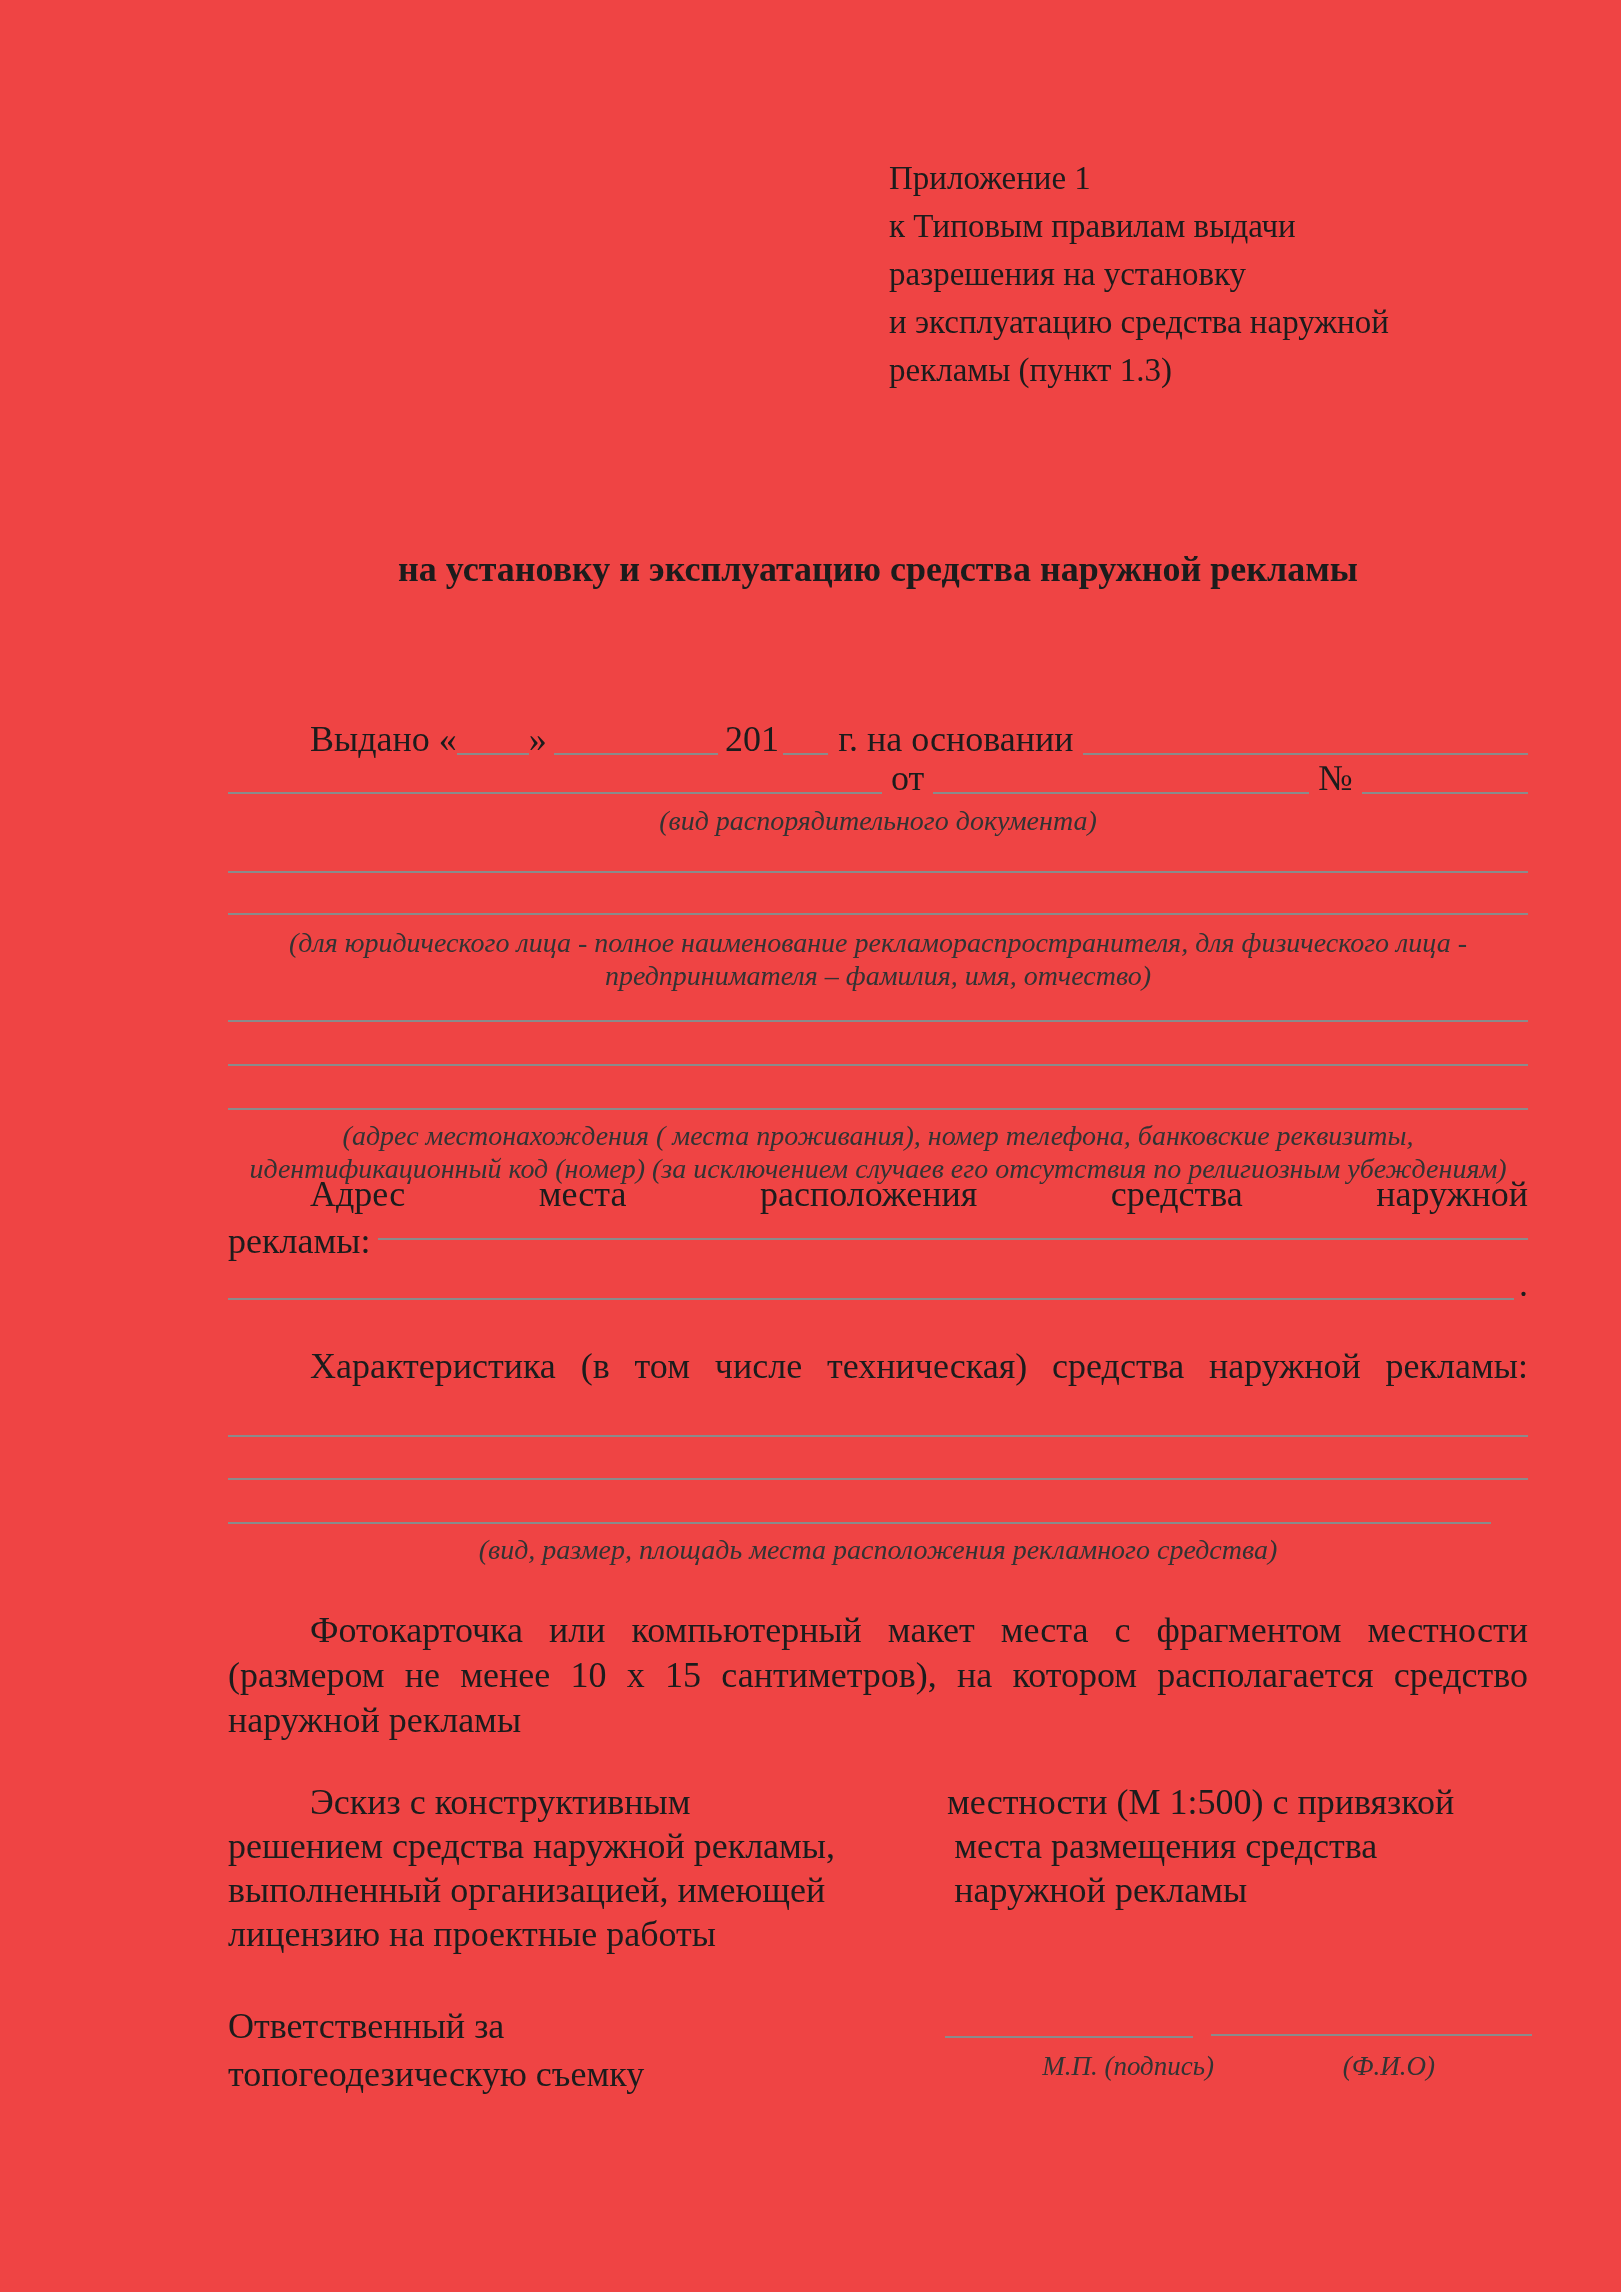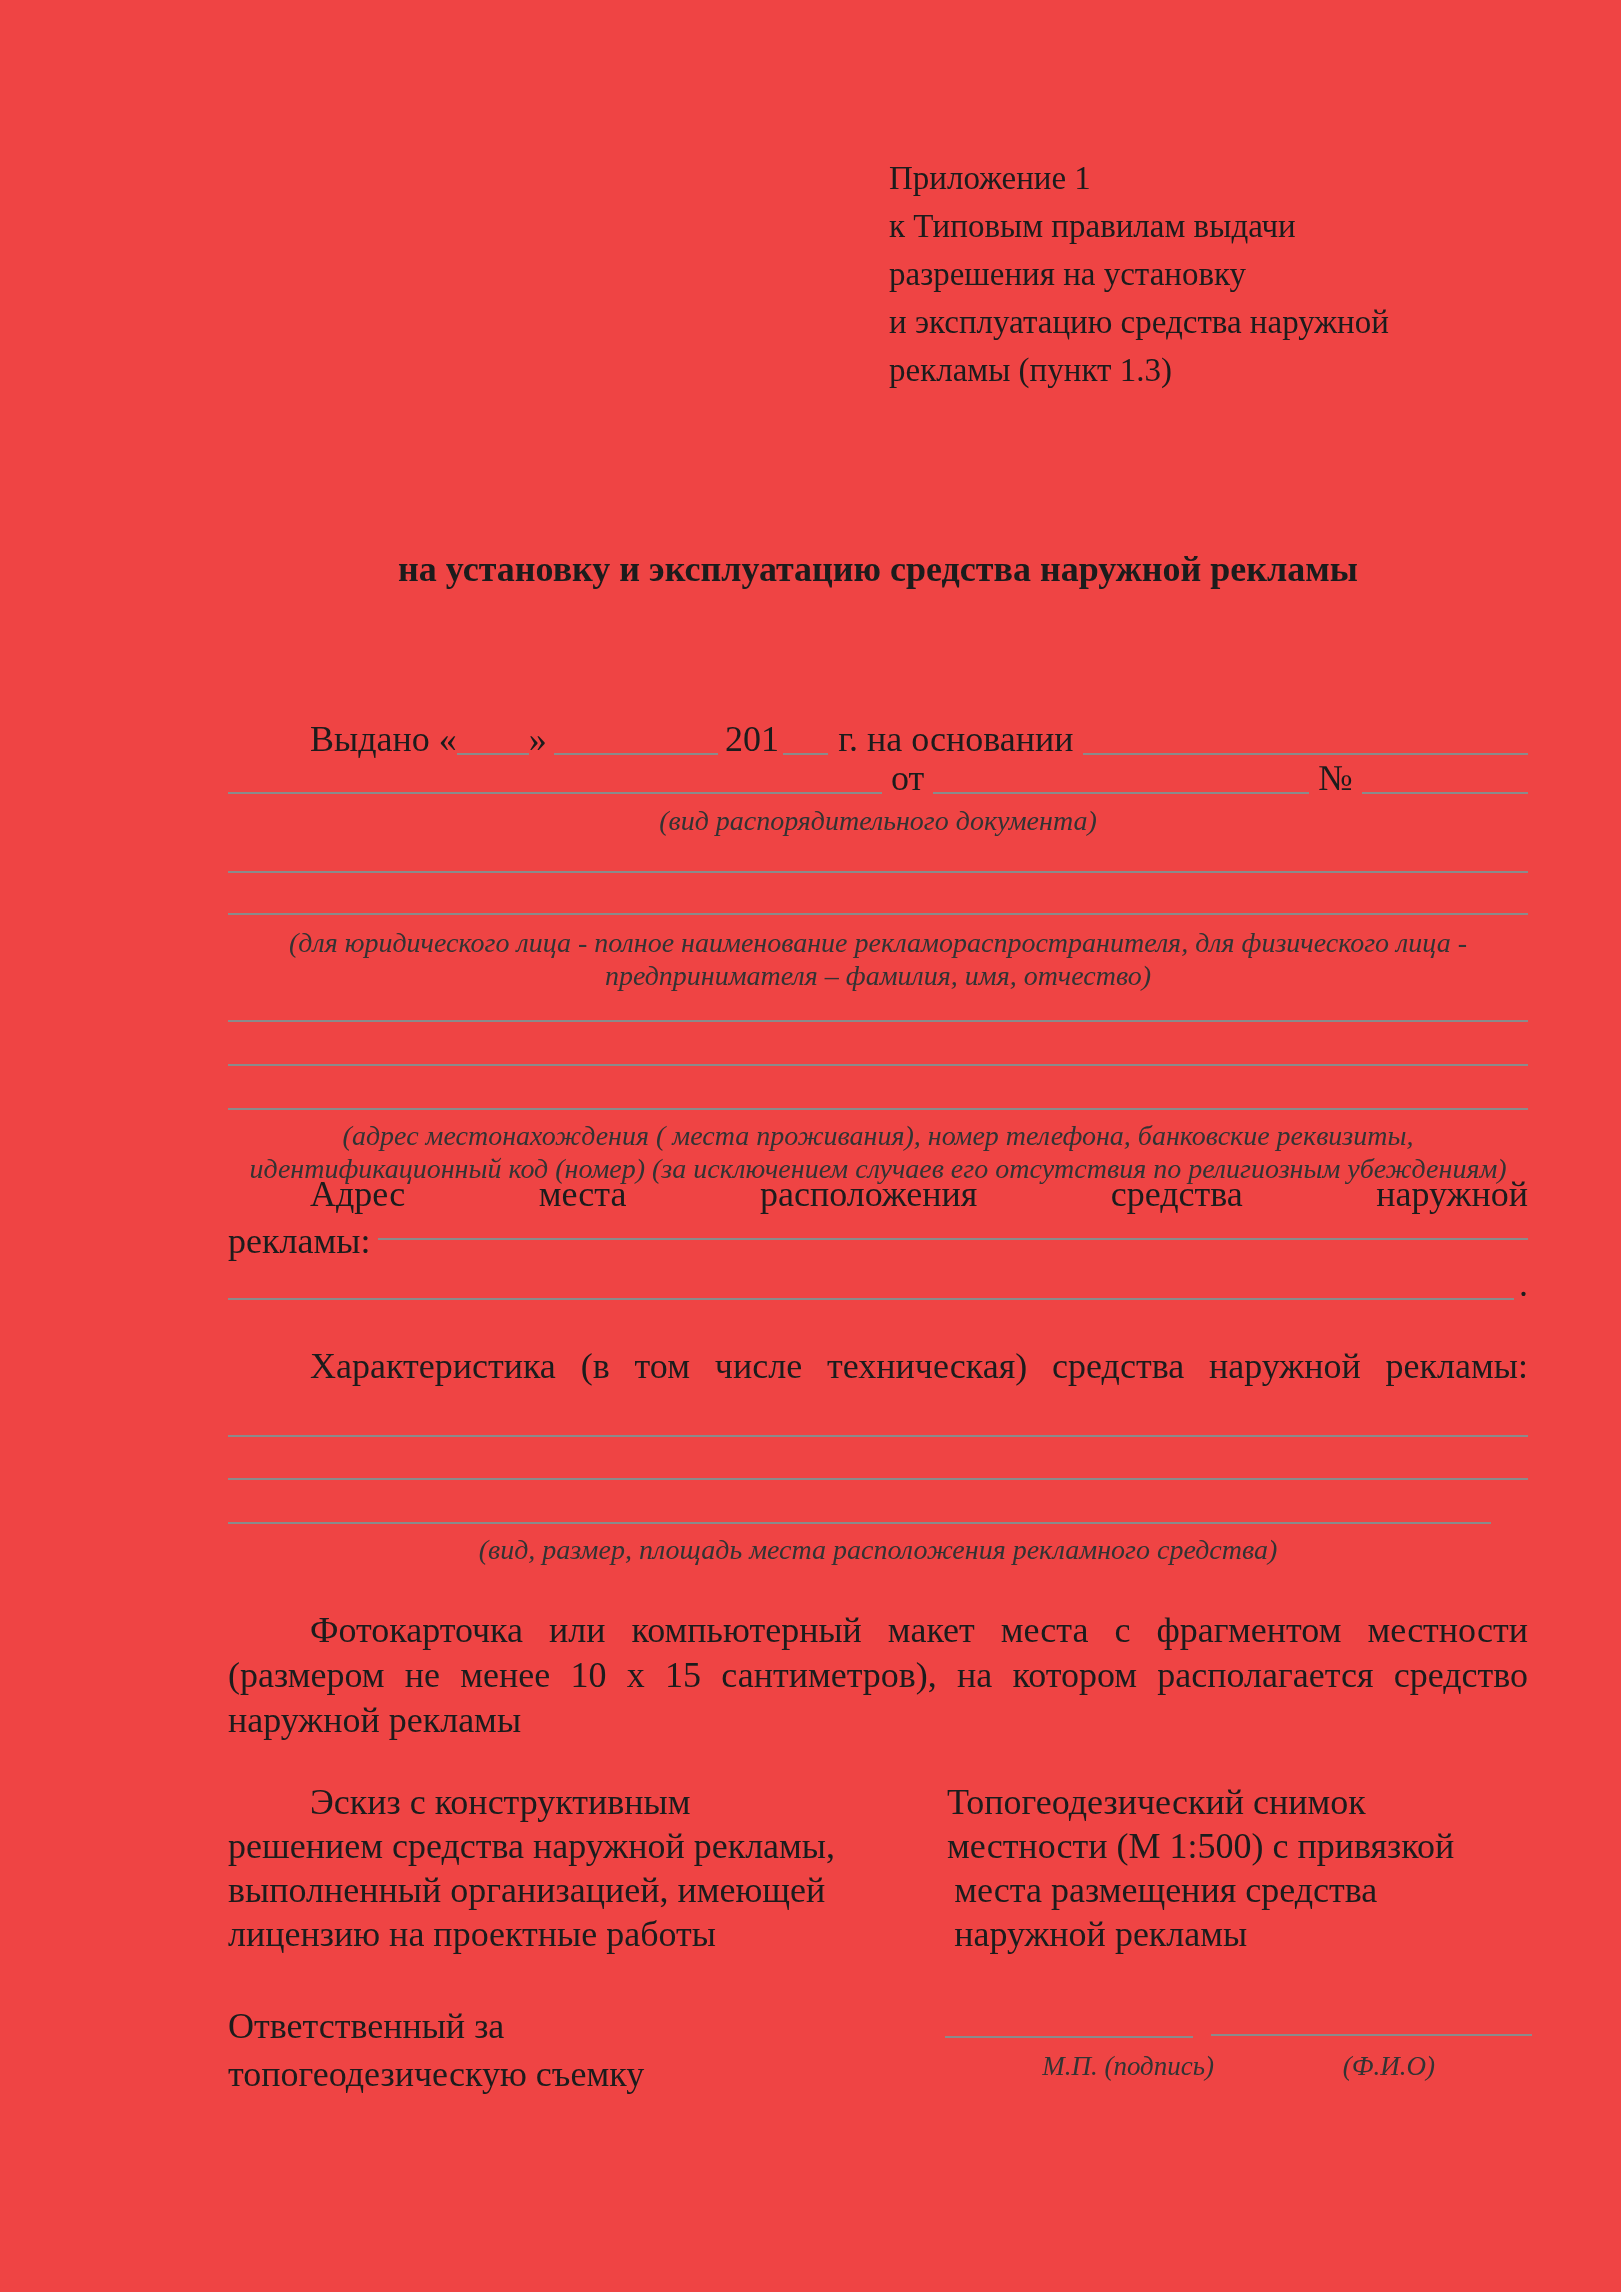--- a/index.html
+++ b/index.html
@@ -132,21 +132,20 @@
   </div>
 
   <div class="abs col" style="left:228px; top:1780px; width:699px;">
     <div style="text-indent:82px;">Эскиз с конструктивным</div>
     <div>решением средства наружной рекламы,</div>
     <div>выполненный организацией, имеющей</div>
     <div>лицензию на проектные работы</div>
   </div>
 
   <div class="abs col" style="left:947px; top:1780px; width:591px;">
-    <div>Топогеодезический снимок</div>
     <div>местности (М 1:500) с привязкой</div>
     <div style="padding-left:7.2px;">места размещения средства</div>
     <div style="padding-left:7.2px;">наружной рекламы</div>
   </div>
 
   <div class="abs responsible" style="left:228px; top:2002px; width:573px;">
     <div>Ответственный за</div>
     <div>топогеодезическую съемку</div>
   </div>
 

